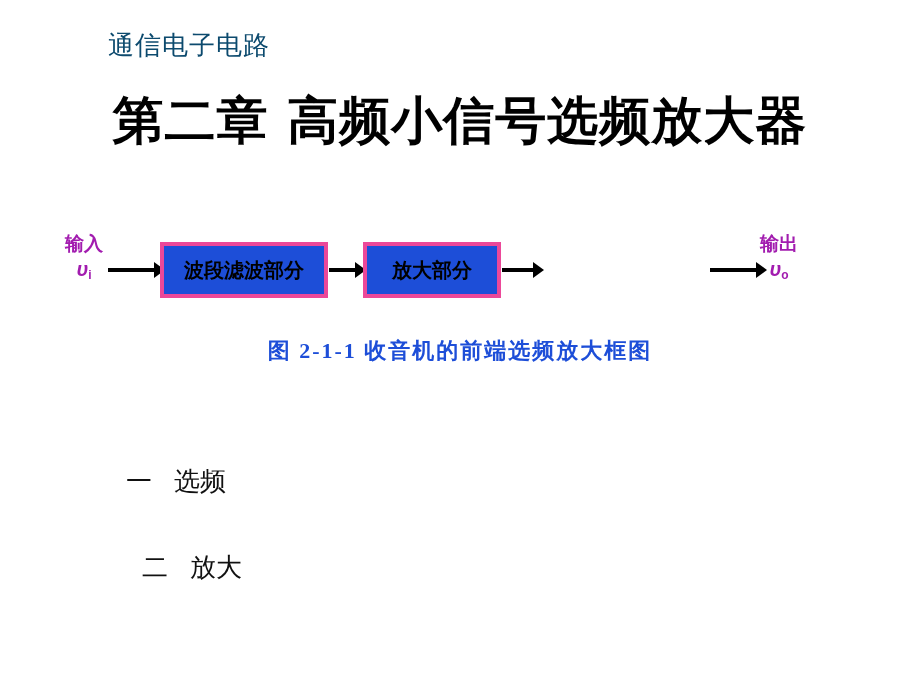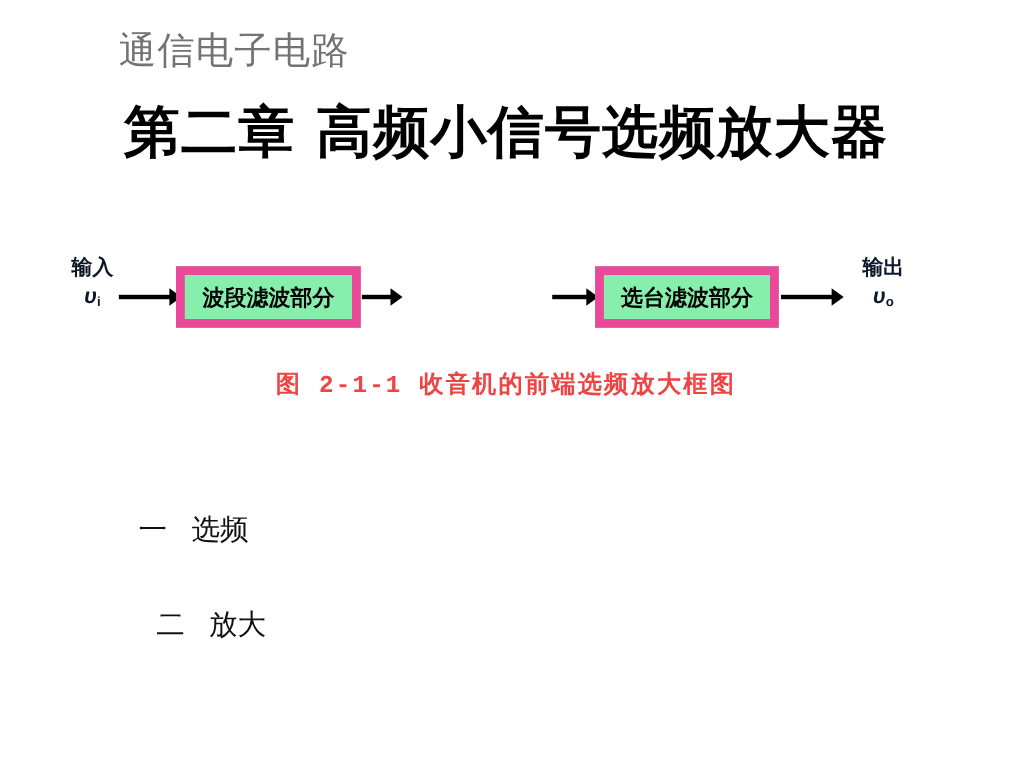--- a/index.html
+++ b/index.html
@@ -14,24 +14,24 @@
     overflow: hidden;
     font-family: "Liberation Serif", "DejaVu Serif", serif;
     color: #000000;
   }
 
   
   .slide-header {
     position: absolute;
     left: 108px;
     top: 30px;
-    font-family: Liberation Sans, sans-serif;
-    font-size: 34px;
+    font-family: Liberation Serif, serif;
+    font-size: 26px;
     line-height: 32px;
-    color: #737373;
+    color: #0c4a6e;
     letter-spacing: 1px;
     white-space: nowrap;
   }
 
   
   .slide-title {
     position: absolute;
     left: 0;
     right: 0;
     top: 93px;
@@ -55,47 +55,47 @@
     pointer-events: none;
   }
 
   .io-label {
     position: absolute;
     text-align: center;
     font-family: "DejaVu Sans", "Liberation Sans", sans-serif;
     font-weight: bold;
     font-size: 19px;
     line-height: 23px;
-    color: #0f172a;
+    color: #a21caf;
     white-space: nowrap;
   }
   .io-label .sym {
     display: block;
     font-family: Liberation Sans, sans-serif;
     font-style: italic;
     font-weight: bold;
     font-size: 20px;
     line-height: 24px;
     margin-top: 2px;
   }
   .io-label .sym sub {
     font-size: 12px;
     font-style: normal;
     font-weight: bold;
     vertical-align: -3px;
   }
 
   #io-input  { left: 48px;  top: 232px; width: 72px; }
-  #io-output { left: 764px; top: 232px; width: 78px; }
+  #io-output { left: 740px; top: 232px; width: 78px; }
 
   .blk {
     position: absolute;
     box-sizing: border-box;
-    border: 8px solid #ec4899;
-    background: #86efac;
+    border: 4px solid #ec4899;
+    background: #1d4ed8;
     display: flex;
     align-items: center;
     justify-content: center;
     font-family: "DejaVu Sans", "Liberation Sans", sans-serif;
     font-weight: bold;
     font-size: 20px;
     letter-spacing: 0px;
     color: #000;
     white-space: nowrap;
     height: 56px;
@@ -125,26 +125,26 @@
   #arrow-2 { left: 329px; width: 28px; }
   #arrow-3 { left: 502px; width: 33px; }
   #arrow-4 { left: 710px; width: 48px; }
 
   .fig-caption {
     position: absolute;
     left: 0;
     right: 0;
     top: 336px;
     text-align: center;
-    font-family: Liberation Mono, monospace;
+    font-family: Liberation Serif, serif;
     font-weight: bold;
     font-size: 22px;
     line-height: 30px;
     letter-spacing: 2px;
-    color: #ef4444;
+    color: #1d4ed8;
     white-space: nowrap;
   }
 
   
   .outline-item {
     position: absolute;
     font-family: "Liberation Serif", "DejaVu Serif", serif;
     font-size: 26px;
     line-height: 40px;
     color: #111111;
@@ -167,24 +167,24 @@
     <span>输入</span>
     <span class="sym"><i>υ</i><sub>i</sub></span>
   </div>
 
   <div class="arrow" id="arrow-1"></div>
 
   <div class="blk" id="blk-band">波段滤波部分</div>
 
   <div class="arrow" id="arrow-2"></div>
 
+  <div class="blk" id="blk-amp">放大部分</div>
 
   <div class="arrow" id="arrow-3"></div>
 
-  <div class="blk" id="blk-tune">选台滤波部分</div>
 
   <div class="arrow" id="arrow-4"></div>
 
   <div class="io-label" id="io-output">
     <span>输出</span>
     <span class="sym"><i>υ</i><sub>o</sub></span>
   </div>
 
   <div class="fig-caption">图  2-1-1  收音机的前端选频放大框图</div>
 </div>

